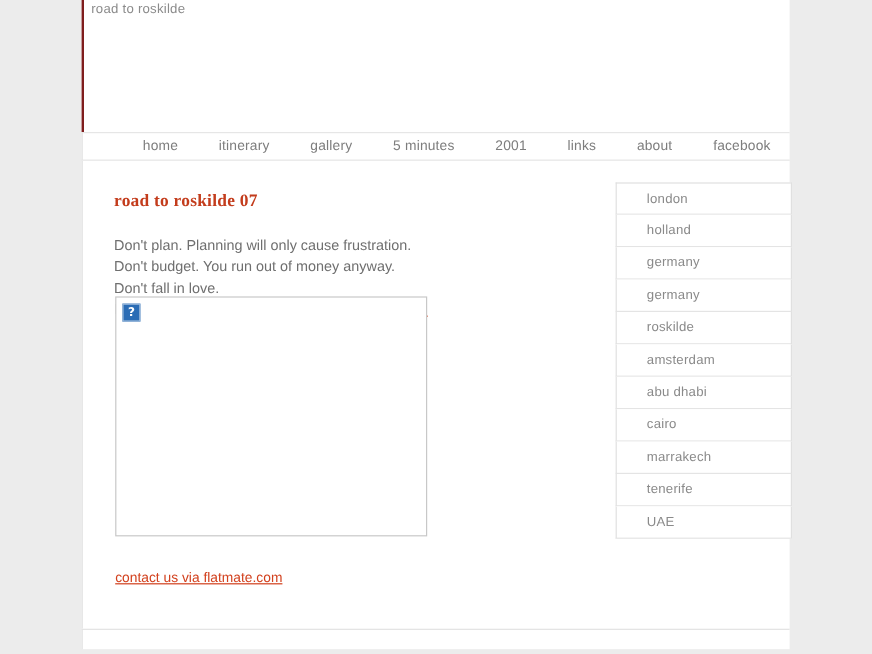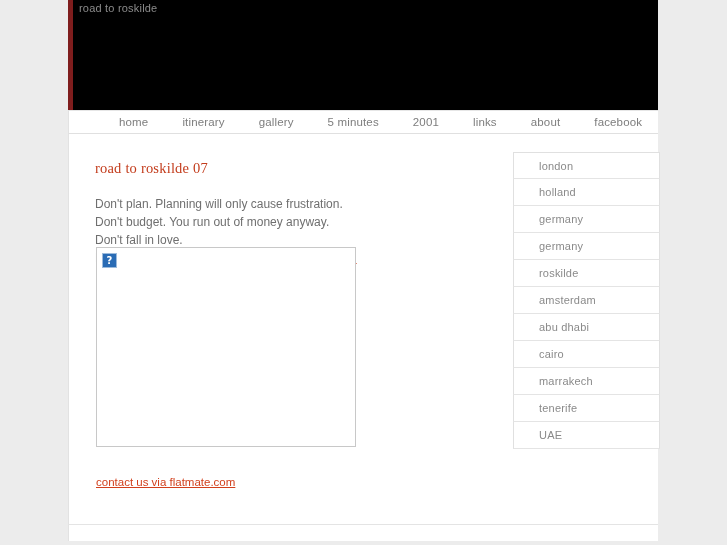--- a/index.html
+++ b/index.html
@@ -22,22 +22,22 @@
     height: 545px;
   }
 
   
   .masthead {
     position: absolute;
     left: 68px;
     top: 0;
     width: 590px;
     height: 110px;
-    background: #000000;
-    border-left: 5px solid #7f1d1d;
+    background: #ffffff;
+    border-left: 2px solid #7f1d1d;
     box-sizing: border-box;
   }
   .masthead-title {
     position: absolute;
     left: 6px;
     top: 2px;
     font-size: 11px;
     color: #8b8b8b;
     letter-spacing: 0.2px;
     white-space: nowrap;
@@ -103,21 +103,21 @@
 
   
   .content {
     position: absolute;
     left: 26px;
     top: 26px;
     width: 345px;
   }
   .headline {
     font-family: "Liberation Serif", serif;
-    font-weight: normal;
+    font-weight: bold;
     font-size: 14.5px;
     color: #c33c1c;
     margin: 0 0 18px 0;
     letter-spacing: 0.2px;
   }
   .bodytext {
     font-size: 12px;
     color: #6f6f6f;
     line-height: 18px;
   }

